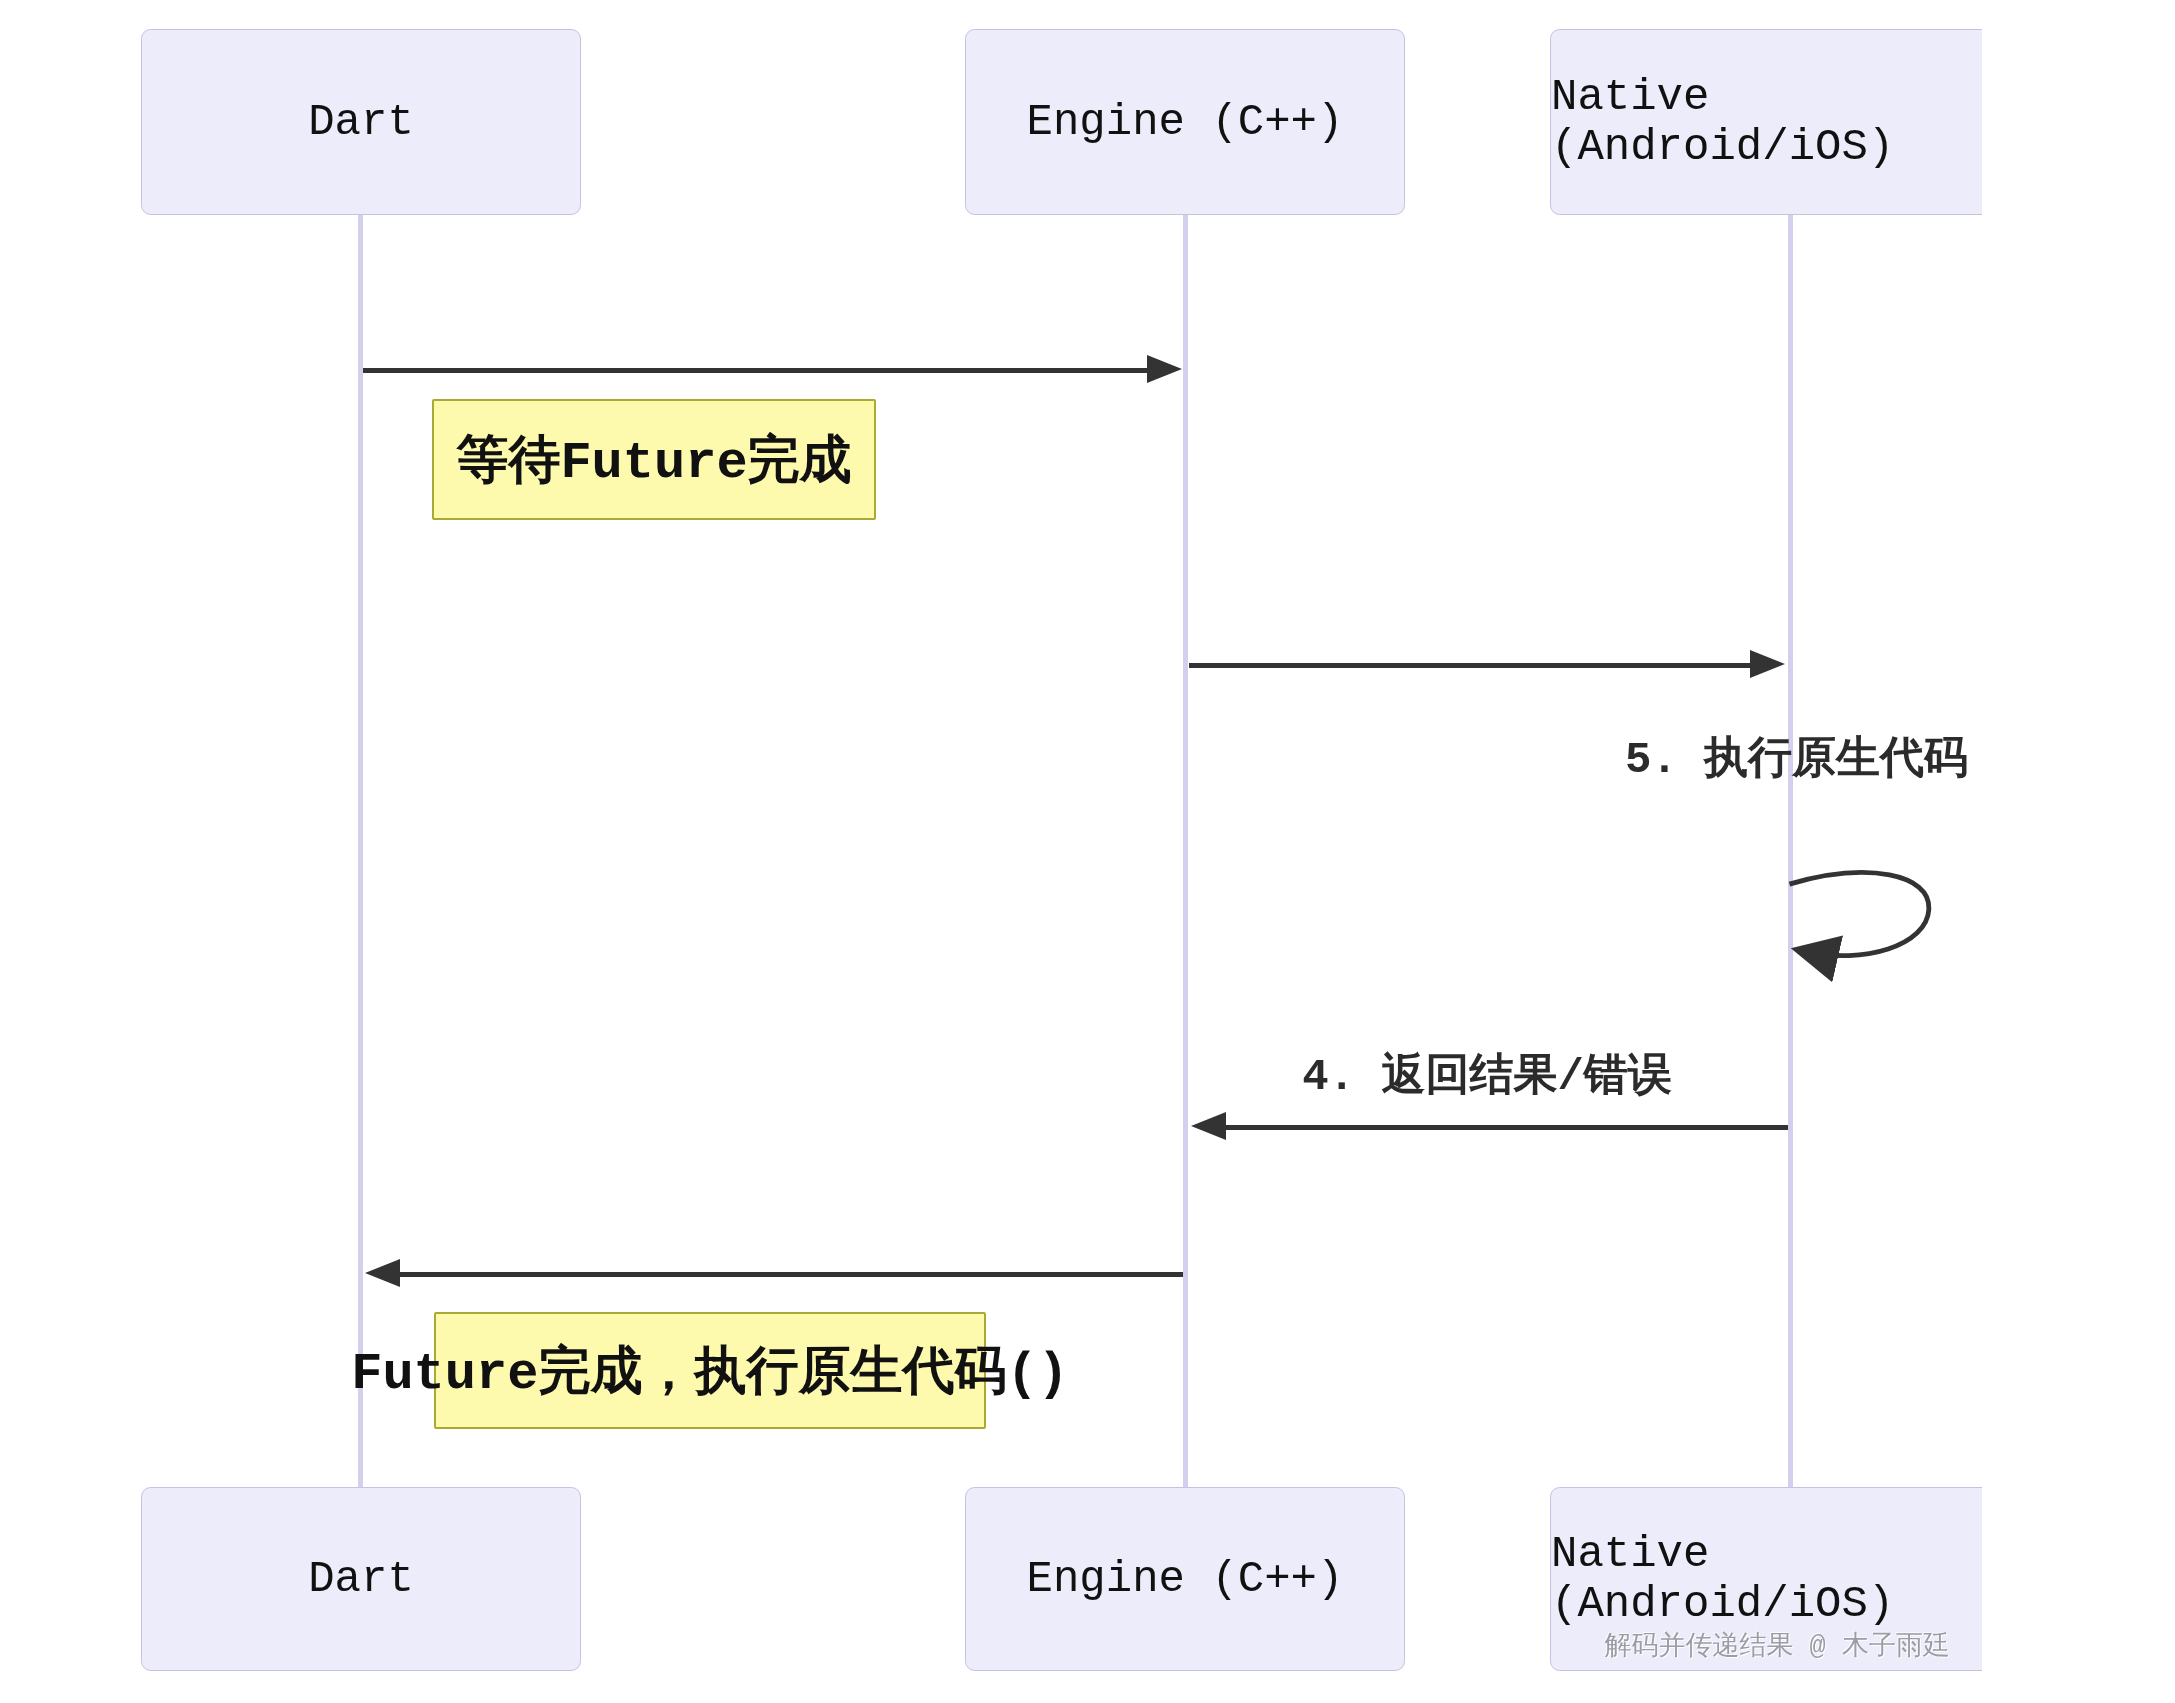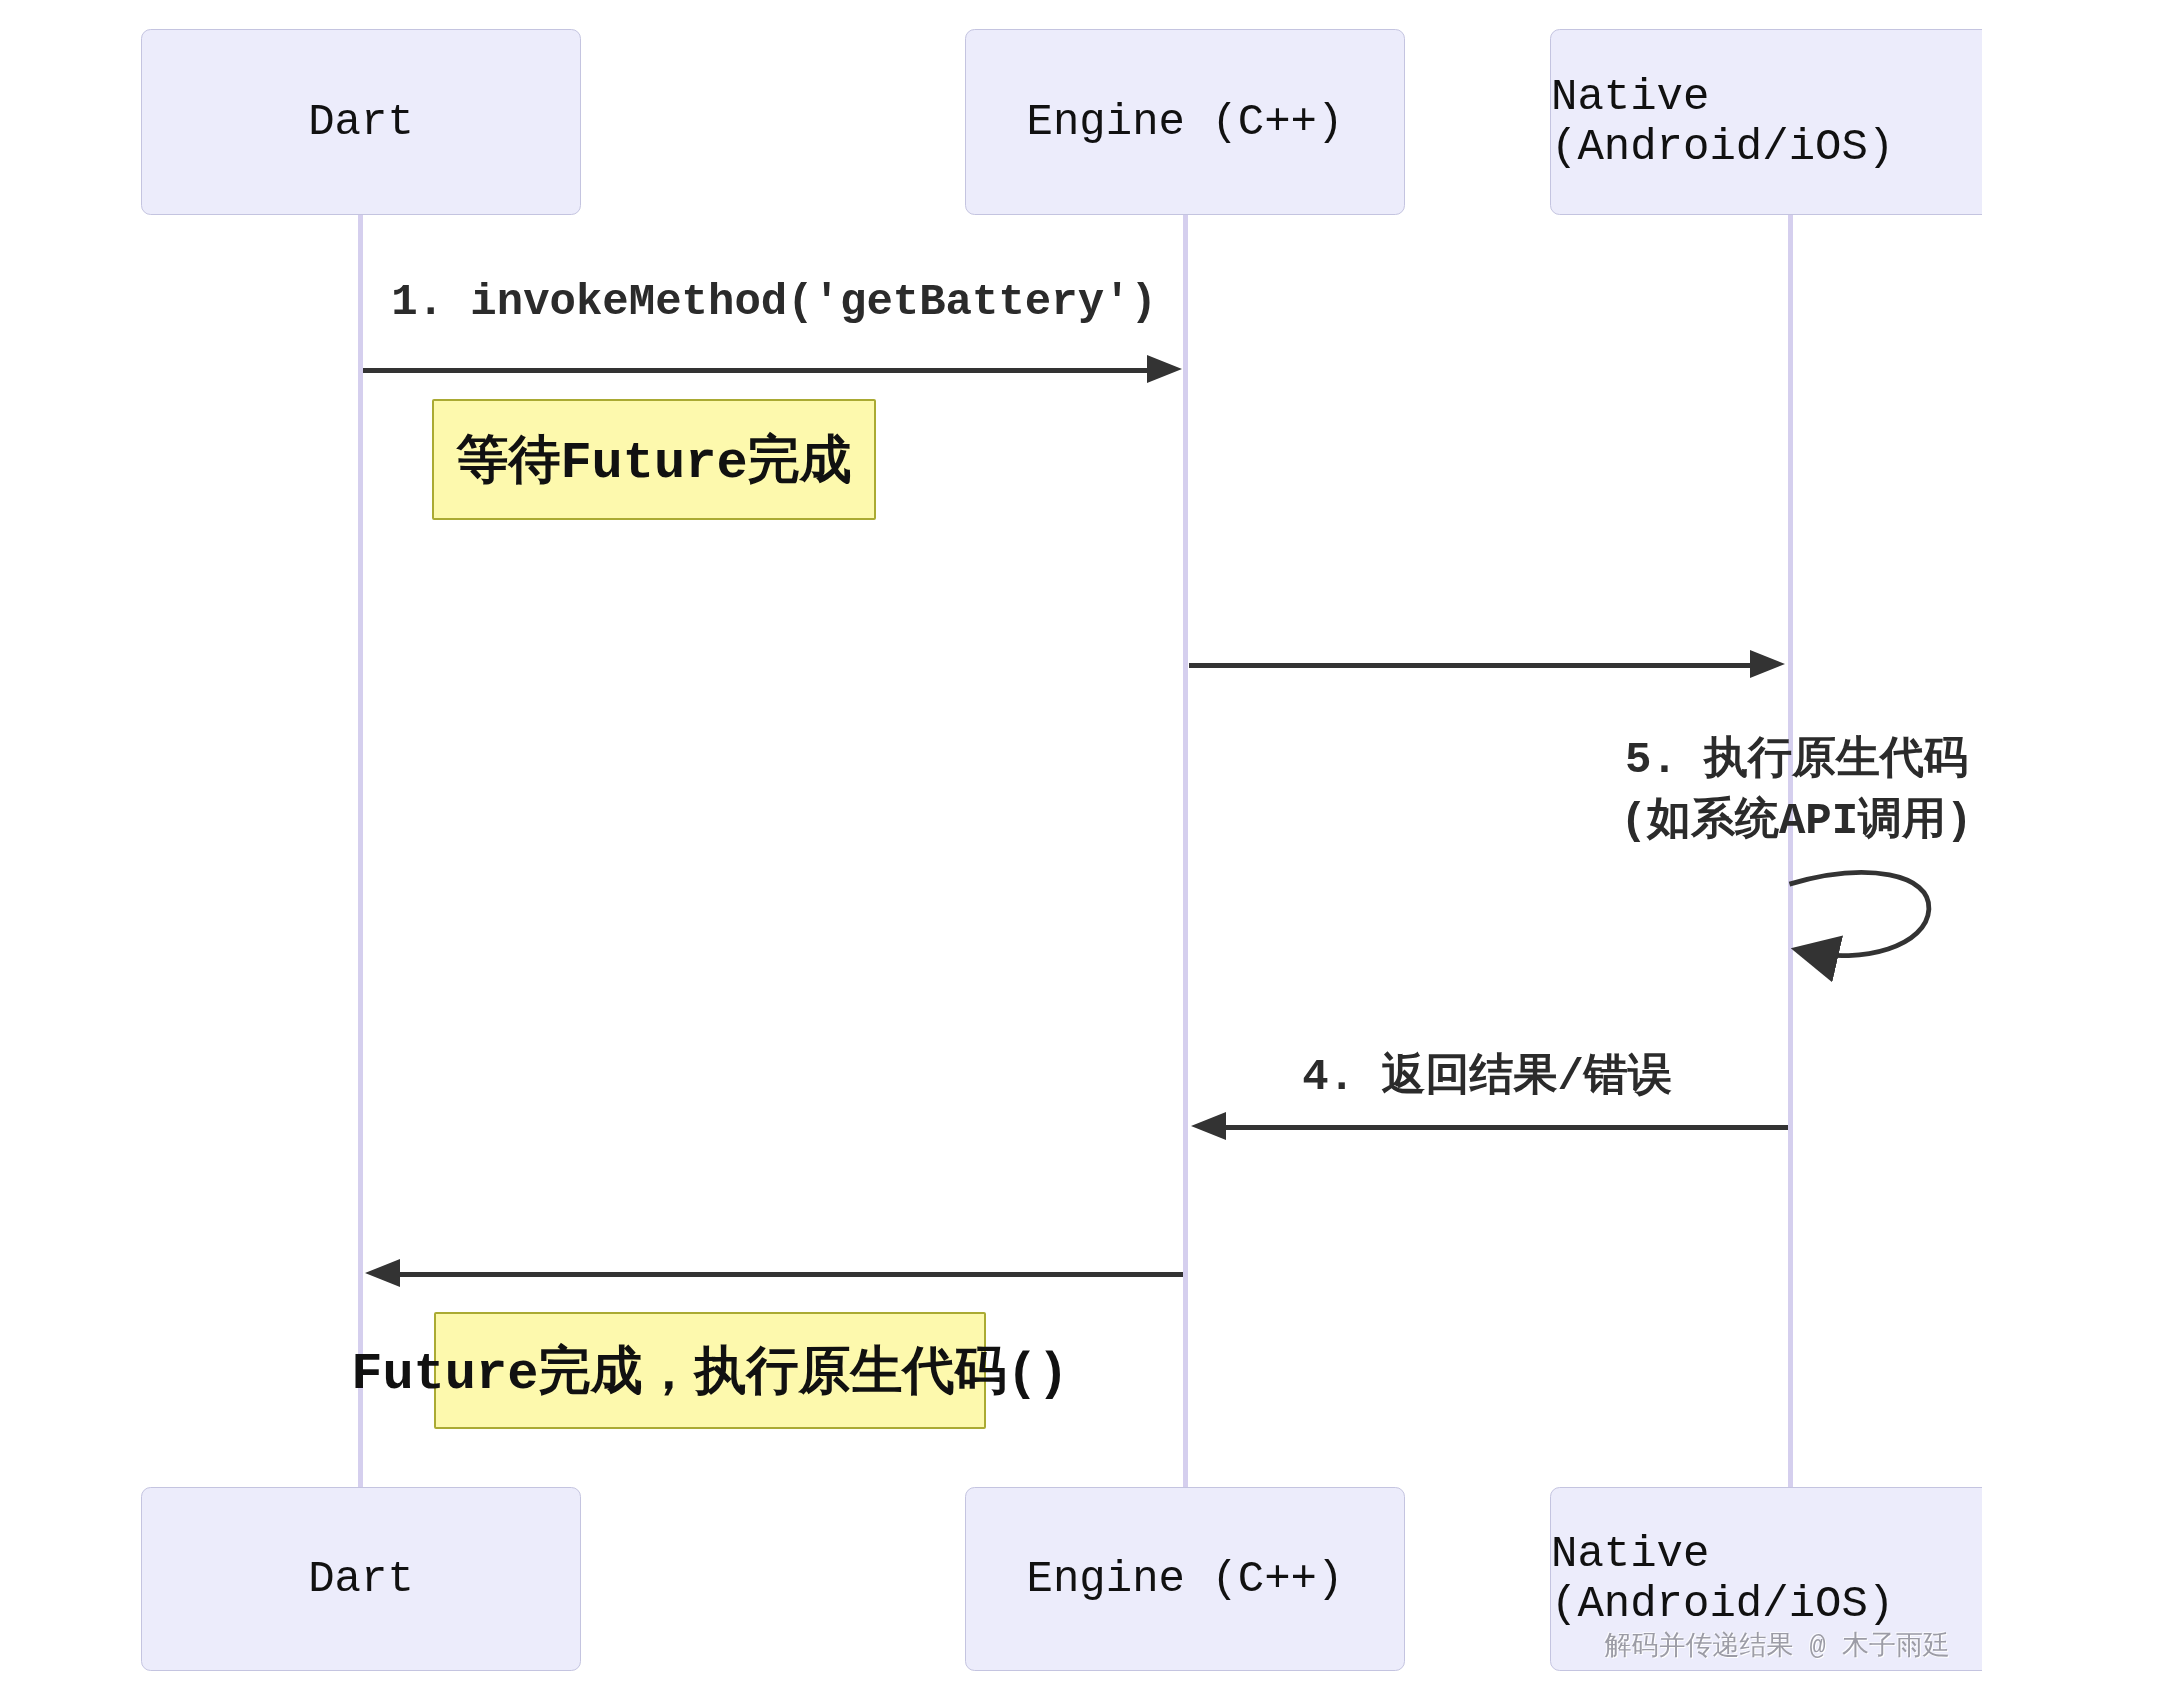--- a/index.html
+++ b/index.html
@@ -81,32 +81,30 @@
 <div class="canvas">
 
   <div class="lifeline" style="left:358px;"></div>
   <div class="lifeline" style="left:1183px;"></div>
   <div class="lifeline" style="left:1788px;"></div>
 
   <div class="actor" style="left:141px;top:29px;width:440px;">Dart</div>
   <div class="actor" style="left:965px;top:29px;width:440px;">Engine (C++)</div>
   <div class="actor" style="left:1550px;top:29px;width:482px;">Native (Android/iOS)</div>
 
-  <div class="msg-label" style="left:380px;top:277px;">1. invokeMethod('getBattery')</div>
   <div class="arrow-line" style="left:363px;top:368px;width:786px;"></div>
   <div class="arrow-head-right" style="left:1147px;top:355px;"></div>
 
   <div class="note" style="left:432px;top:399px;width:444px;height:121px;">等待Future完成</div>
 
   <div class="arrow-line" style="left:1189px;top:663px;width:563px;"></div>
   <div class="arrow-head-right" style="left:1750px;top:650px;"></div>
 
   <div class="msg-label-multiline" style="left:1595px;top:730px;">
     <div>5. 执行原生代码</div>
-    <div>(如系统API调用)</div>
   </div>
   <svg class="self-loop" width="183" height="125" viewBox="0 0 190 130">
     <defs>
       <marker id="loopArrow" markerWidth="11" markerHeight="11" refX="7" refY="5" orient="auto">
         <path d="M0,0 L10,5 L0,10 z" fill="#333333"></path>
       </marker>
     </defs>
     <path d="M 18 24 C 100 0, 165 14, 163 50 C 161 88, 95 108, 34 94" fill="none" stroke="#333333" stroke-width="5" marker-end="url(#loopArrow)"></path>
   </svg>
 

